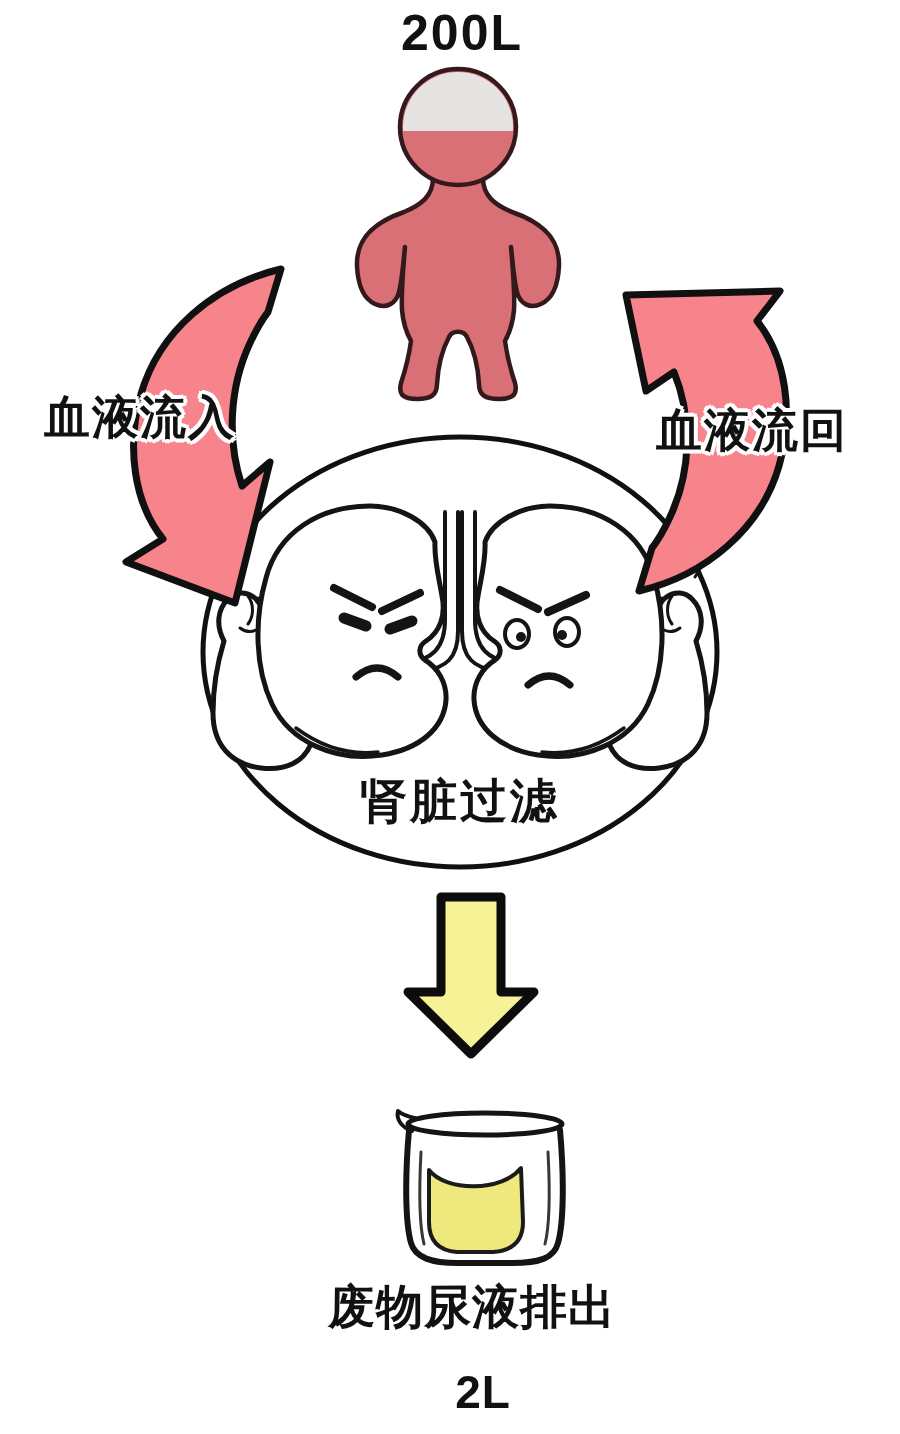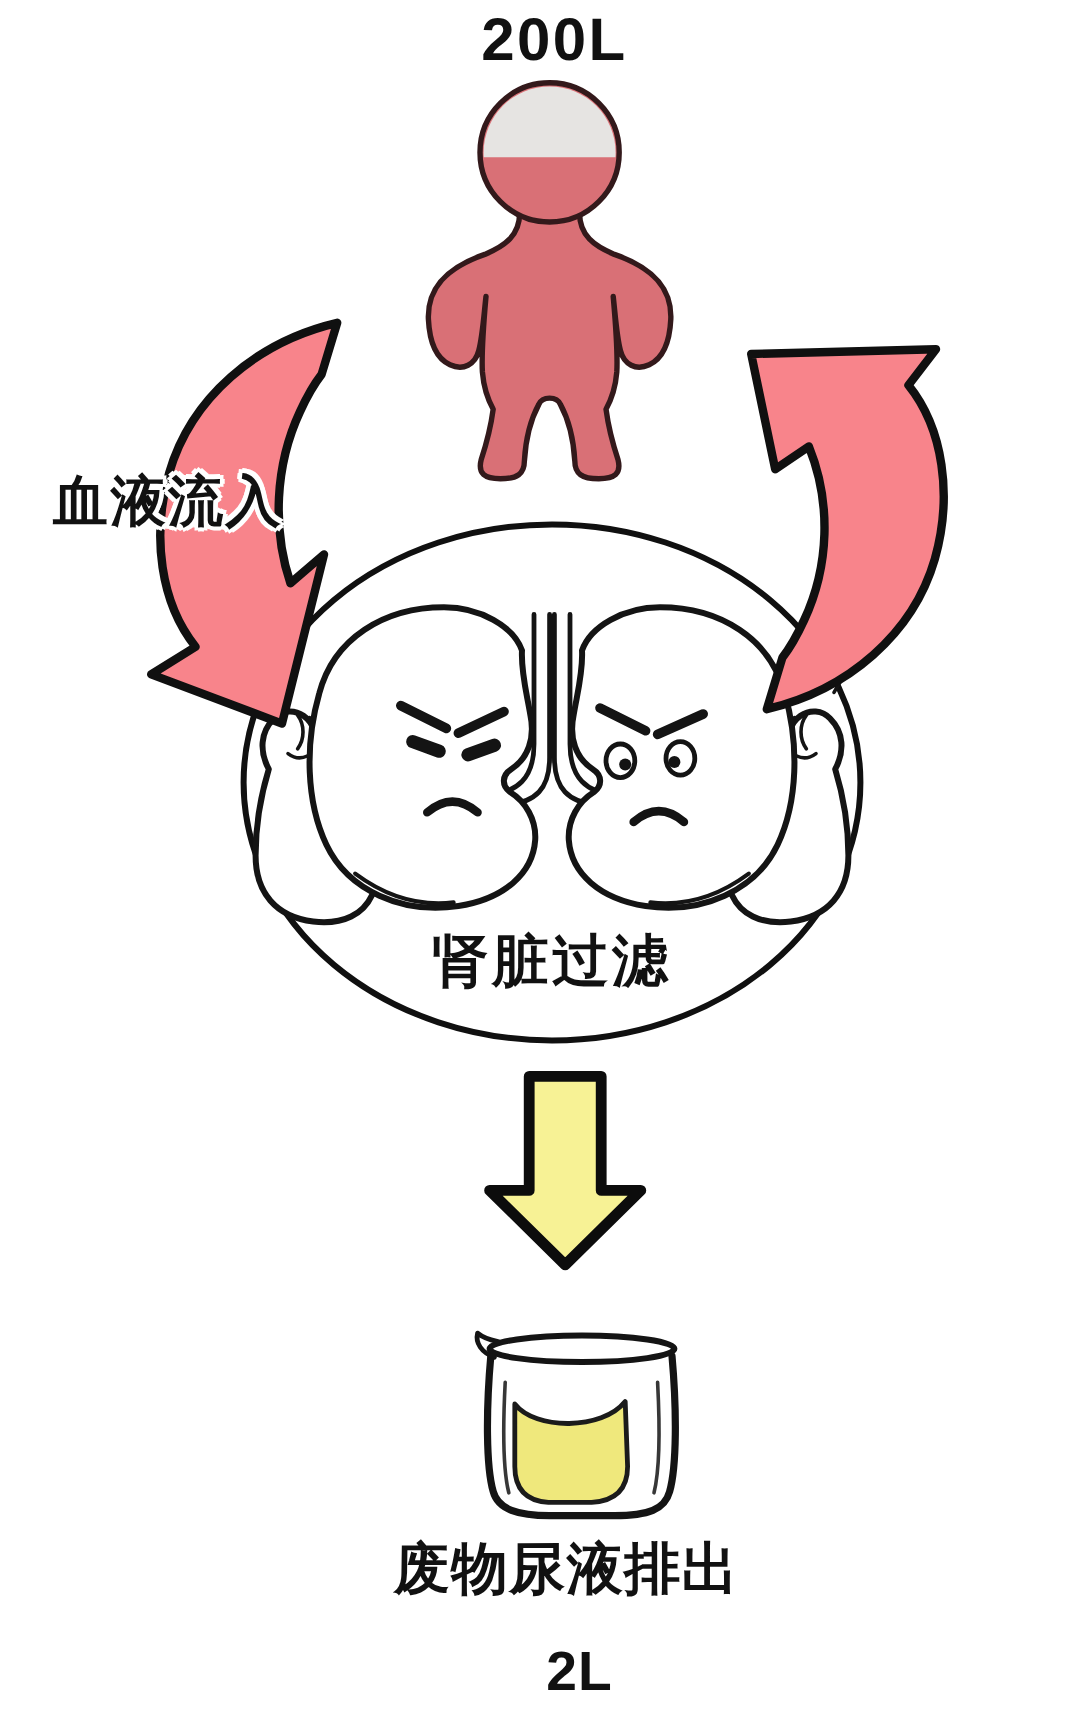--- a/index.html
+++ b/index.html
@@ -180,16 +180,17 @@
            Q 523 1250 493 1252
            L 457 1252
            Q 429 1250 429 1222 Z"></path>
       <ellipse cx="485" cy="1124" rx="77" ry="11" fill="#ffffff" stroke="#141414" stroke-width="5"></ellipse>
       <path class="ink" stroke-width="4" d="M 412 1131 C 401 1127 396 1119 398 1111 C 404 1116 410 1117 415 1118"></path>
     </g>
   </svg>
 
   <div class="lbl center" id="lbl-200l">200L</div>
   <div class="lbl halo" id="lbl-in">血液流入</div>
+  <div class="lbl halo" id="lbl-back">血液流回</div>
   <div class="lbl center" id="lbl-filter">肾脏过滤</div>
   <div class="lbl center" id="lbl-urine">废物尿液排出</div>
   <div class="lbl center" id="lbl-2l">2L</div>
 </div>
 
 </body></html>

